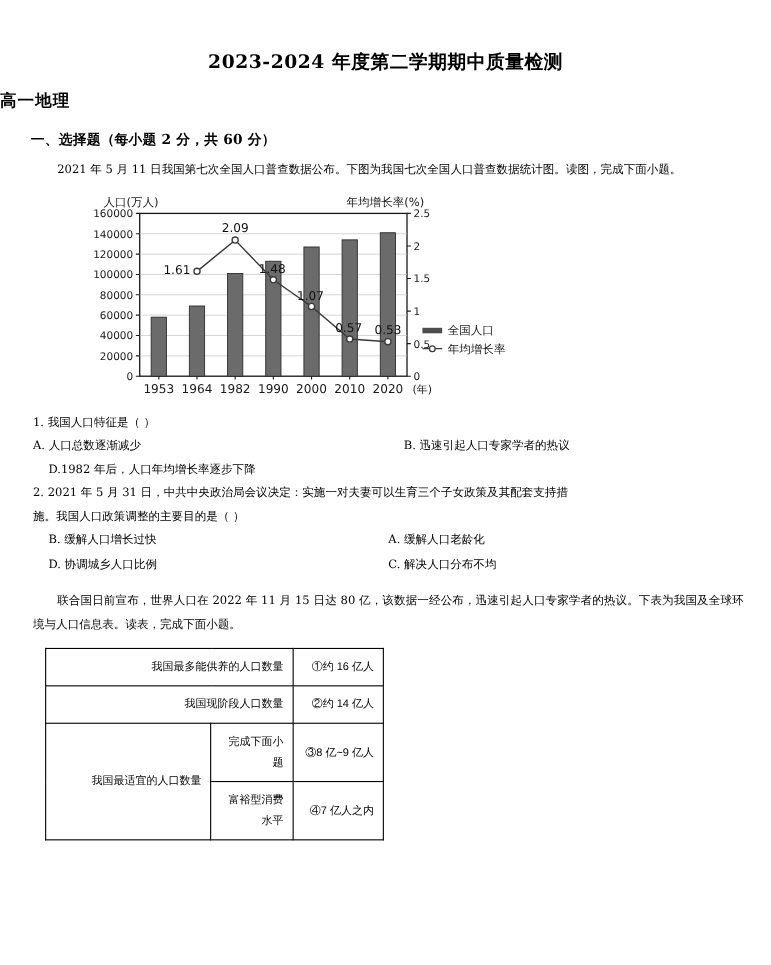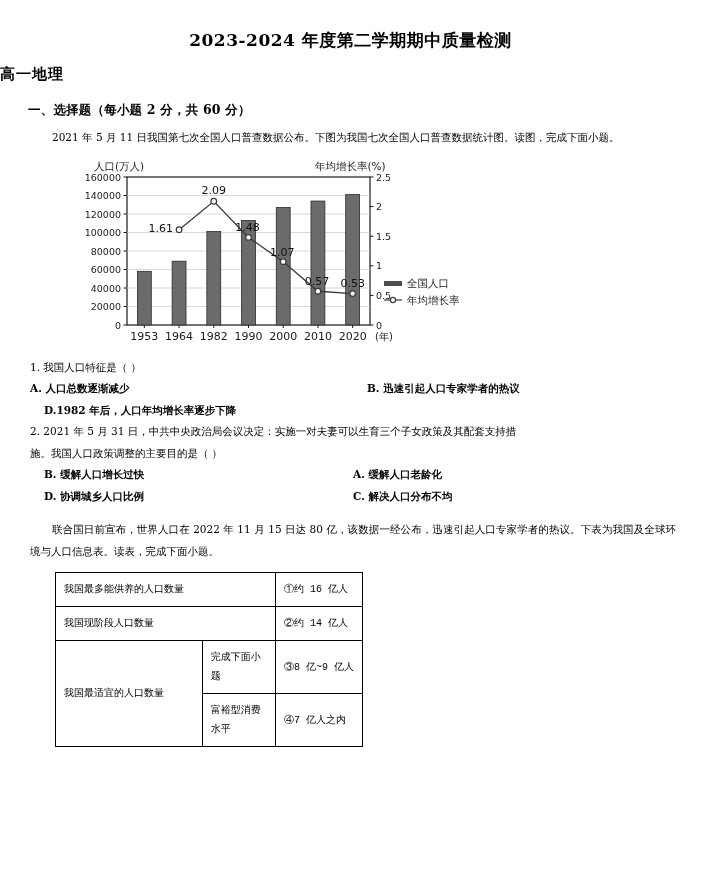--- a/index.html
+++ b/index.html
@@ -24,21 +24,21 @@
   }
 
   
   .doc-title {
     text-align: center;
     font-size: 17px;
     font-weight: bold;
     font-family: "DejaVu Serif", "Liberation Serif", serif;
     letter-spacing: 0.5px;
     margin: 0;
-    padding-top: 29px;
+    padding-top: 46px;
     line-height: 1.3;
   }
   .doc-subtitle {
     text-align: left;
     font-size: 15px;
     font-weight: bold;
     font-family: "DejaVu Serif", "Liberation Serif", serif;
     margin: 0;
     padding-top: 14px;
     letter-spacing: 1px;
@@ -72,21 +72,20 @@
   }
   .q-stem.indent-cont {
     text-indent: 0;
   }
   .opt-row {
     display: flex;
     font-size: 10.5px;
     font-family: "DejaVu Serif", "Liberation Serif", serif;
     line-height: 2.05;
     padding: 0 25px 0 30px;
-    font-weight: bold;
   }
   .opt-col {
     width: 50%;
     box-sizing: border-box;
   }
   .opt-col.right {
     padding-left: 14px;
   }
 
   
@@ -94,24 +93,25 @@
     position: relative;
     width: 560px;
     margin: 10px 0 0 72px;
     height: 192px;
   }
   .chart-svg { display: block; }
 
   
   .info-table {
     border-collapse: collapse;
-    margin: 10px 0 0 55px;
+    margin: 10px 0 0 41px;
     width: 308px;
-    font-family: Liberation Mono, monospace;
+    font-family: Liberation Sans, sans-serif;
     font-size: 10px;
+    text-align: right;
   }
   .info-table td {
     border: 1px solid #000000;
     padding: 7px 8px;
     vertical-align: middle;
     line-height: 1.9;
   }
   .info-table td.lbl { width: 170px; }
   .info-table td.sub { width: 72px; }
   .info-table td.val { width: 66px; white-space: nowrap; }

